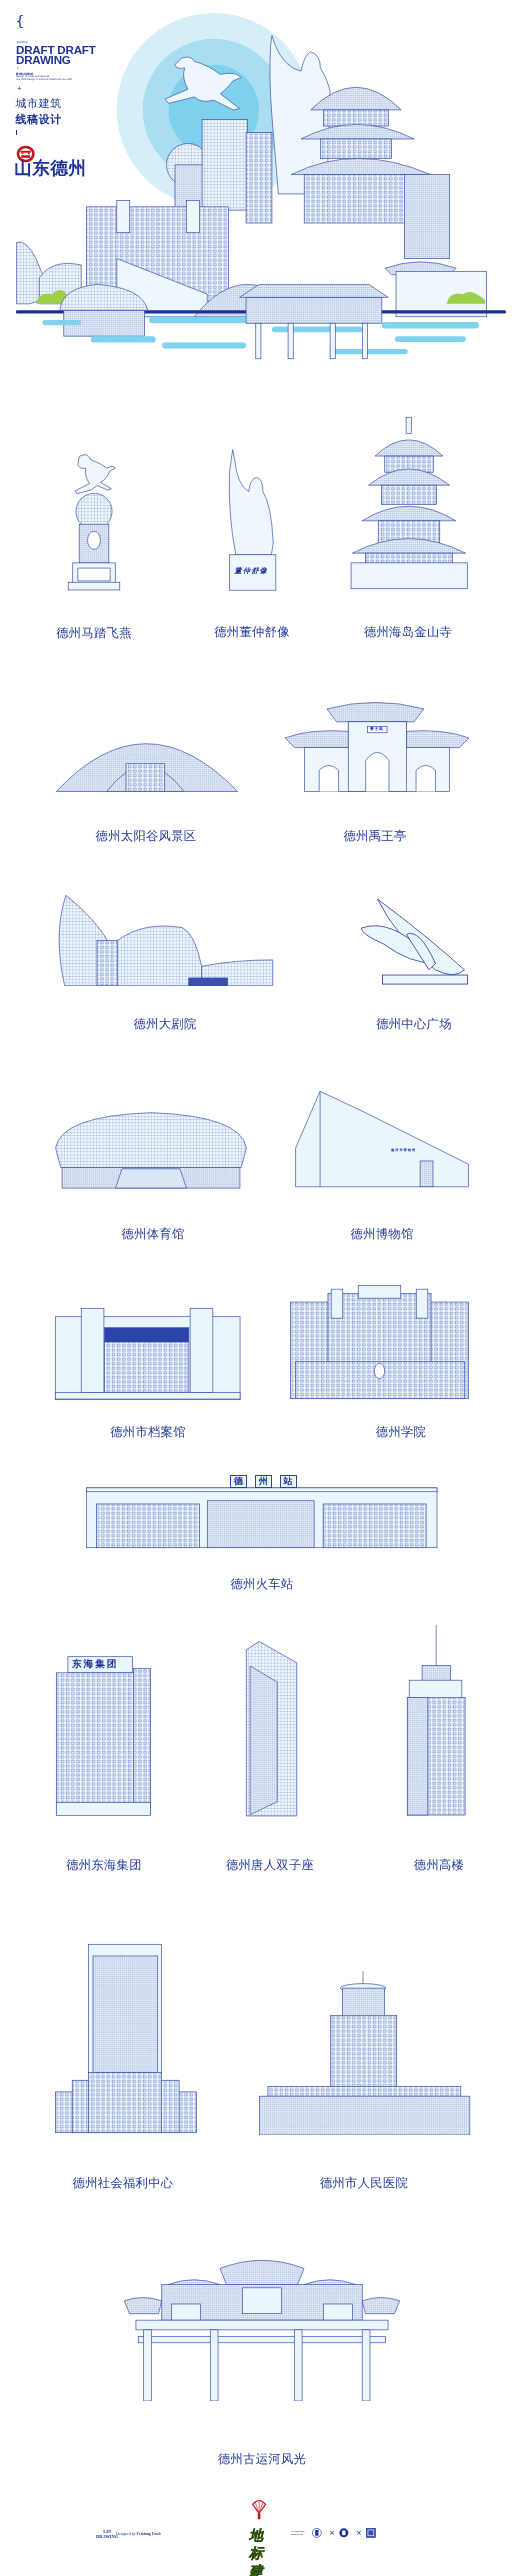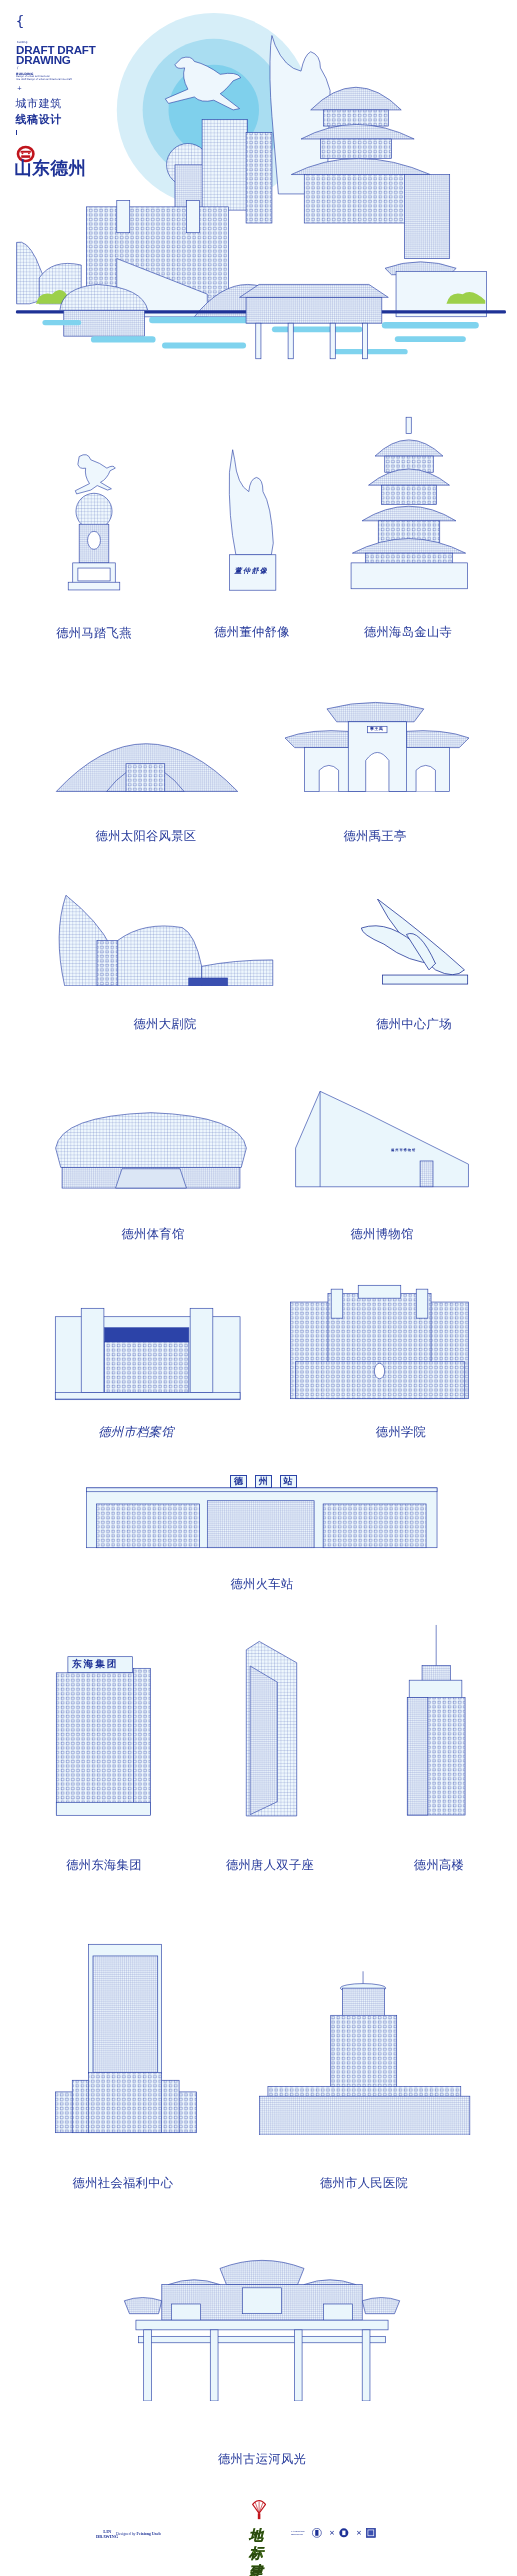--- a/index.html
+++ b/index.html
@@ -276,21 +276,21 @@
     <g stroke="#2c43a8" stroke-width="1" fill="#eaf6fc">
       <rect x="2" y="15" width="285" height="128"></rect>
       <rect x="42" y="2" width="35" height="130"></rect>
       <rect x="210" y="2" width="35" height="130"></rect>
       <rect x="78" y="32" width="130" height="22" fill="#2c43a8"></rect>
       <rect x="78" y="54" width="130" height="78" fill="url(#win)"></rect>
       <rect x="2" y="132" width="285" height="10"></rect>
     </g>
   </svg>
 </div>
-<div class="caption" style="left:136px;top:1424px;font-style:italic;">德州市档案馆</div>
+<div class="caption" style="left:148px;top:1424px;">德州市档案馆</div>
 
 <div class="bldg" style="left:289px;top:1284px;">
   <svg width="181" height="116" viewBox="0 0 280 180">
     <g stroke="#2c43a8" stroke-width="1" fill="#eaf6fc">
       <rect x="2" y="28" width="276" height="150" fill="url(#win)"></rect>
       <rect x="60" y="15" width="160" height="163" fill="url(#win)"></rect>
       <rect x="107" y="2" width="66" height="20"></rect>
       <rect x="65" y="8" width="18" height="45"></rect>
       <rect x="197" y="8" width="18" height="45"></rect>
       <rect x="10" y="120" width="262" height="58" fill="url(#win)"></rect>

